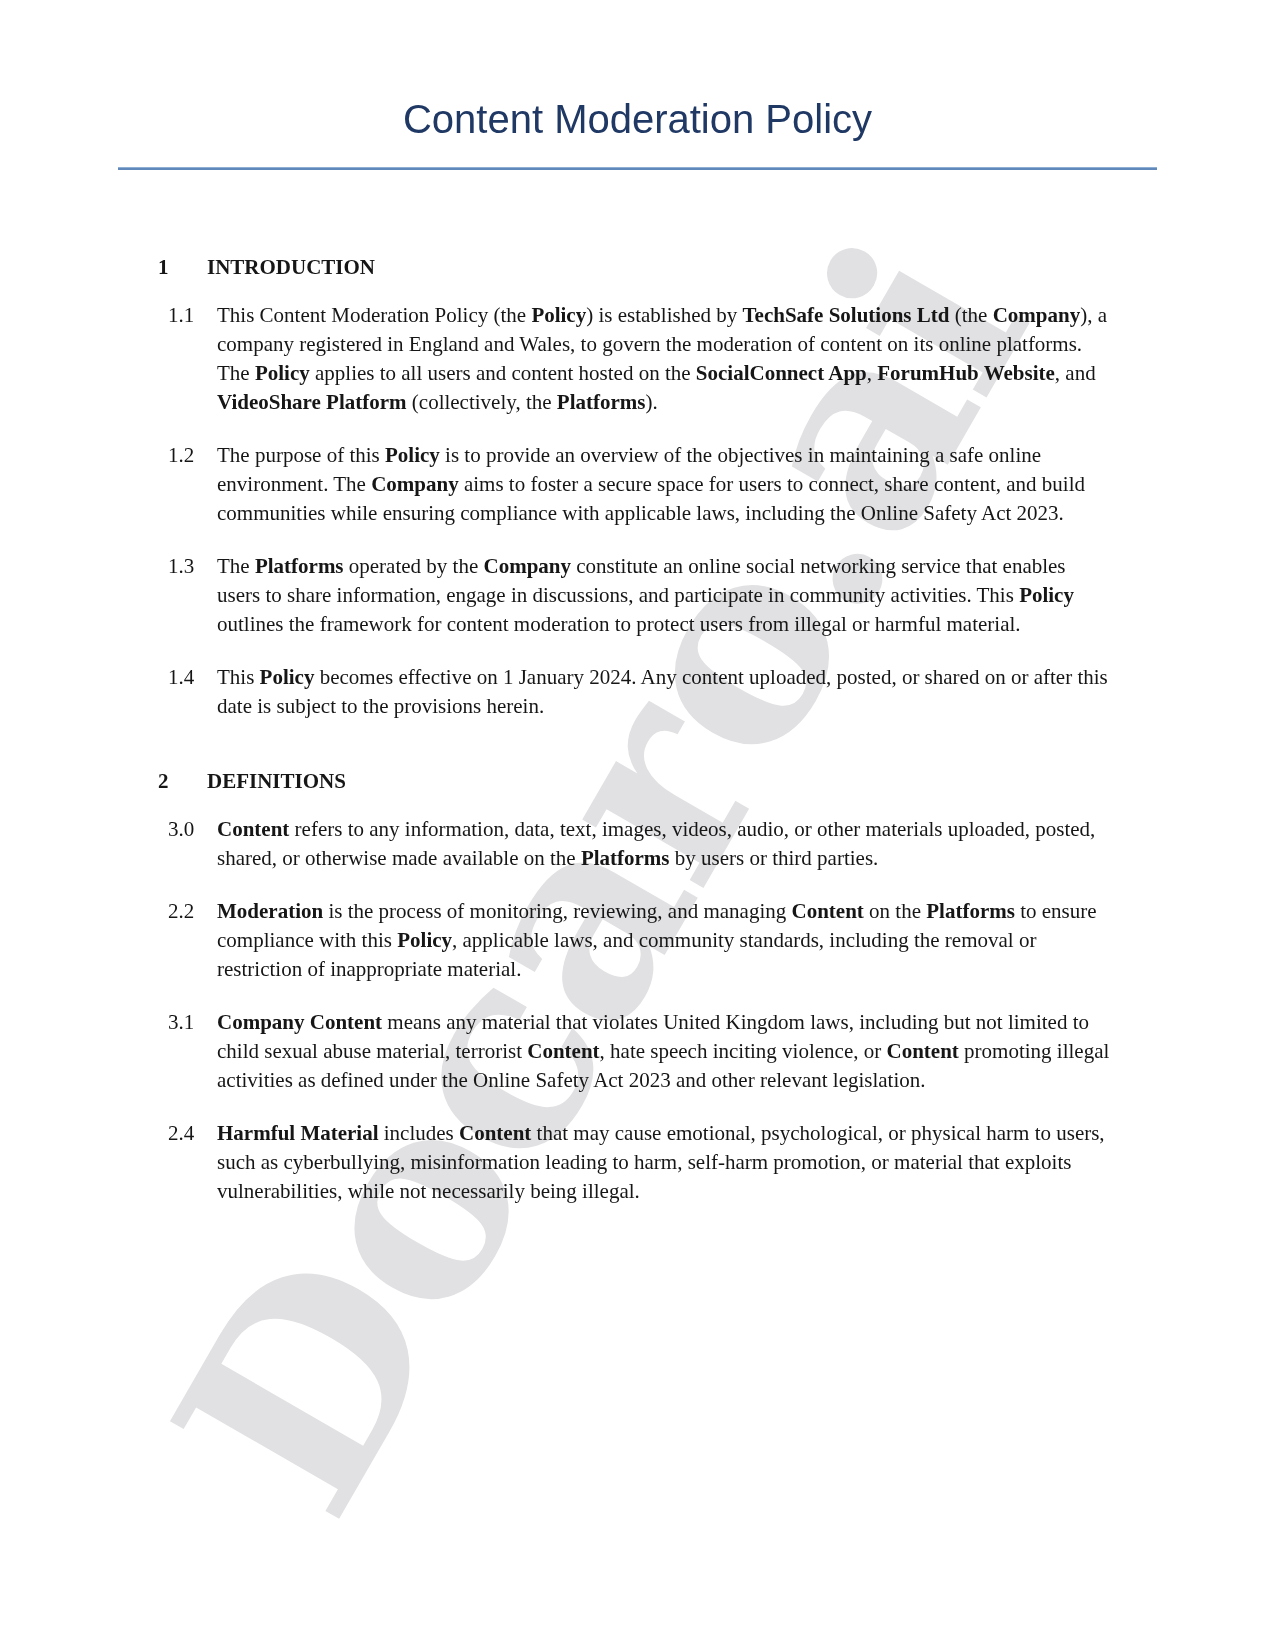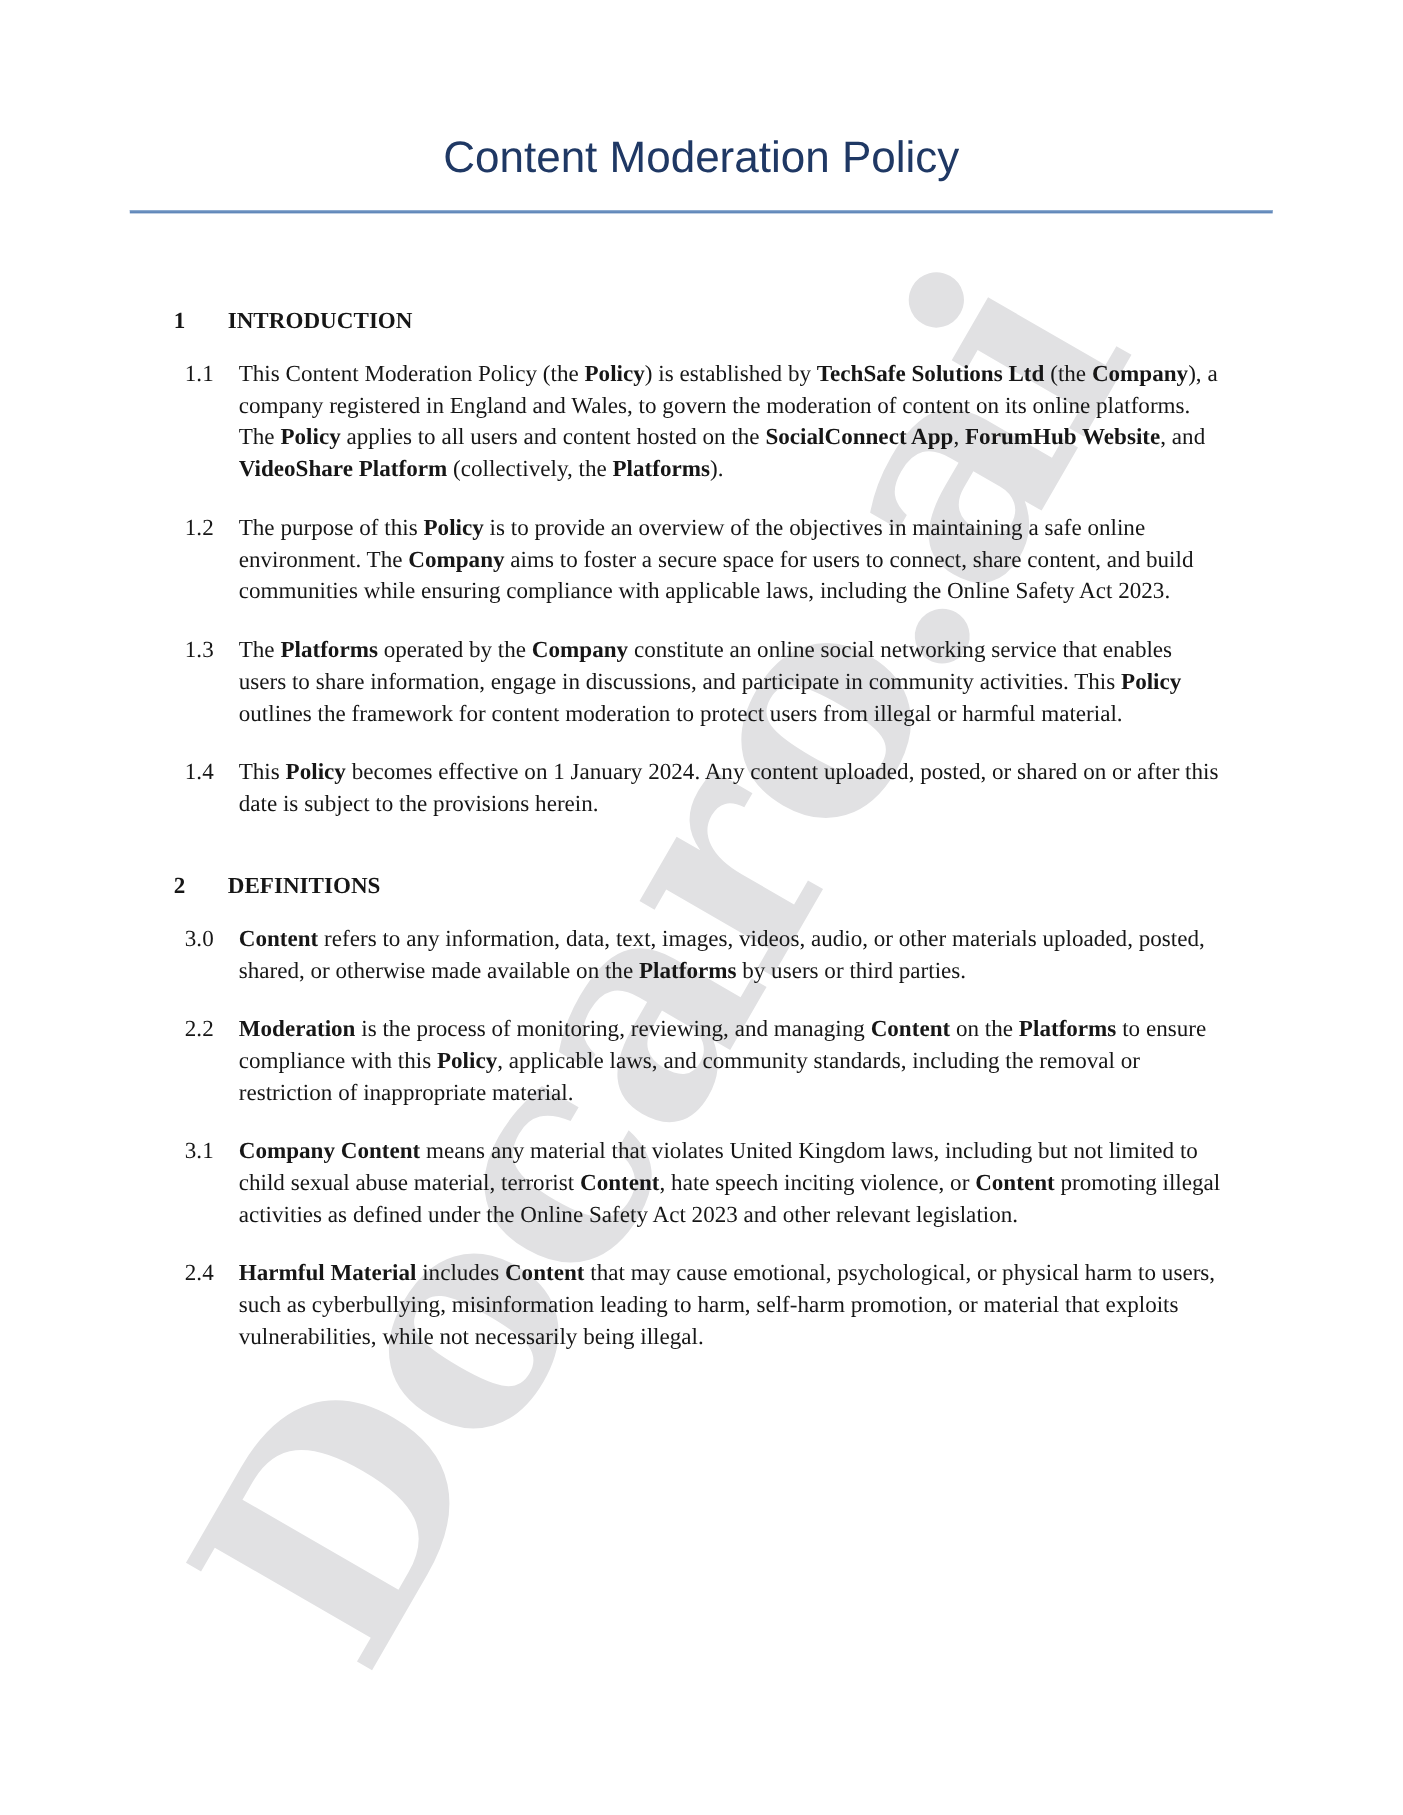--- a/index.html
+++ b/index.html
@@ -28,21 +28,21 @@
     font-size:268px;
     letter-spacing:-4px;
     color:var(--watermark-color);
     white-space:nowrap;
     z-index:0;
     user-select:none;
   }
   .content{position:relative;z-index:1;}
   .doc-title{
     margin:0;
-    padding-top:120px;
+    padding-top:96px;
     text-align:center;
     font-family:"Liberation Sans", sans-serif;
     font-weight:400;
     font-size:40px;
     line-height:46px;
     color:var(--title-color);
   }
   .title-rule{
     height:3px;
     background:var(--rule-color);

